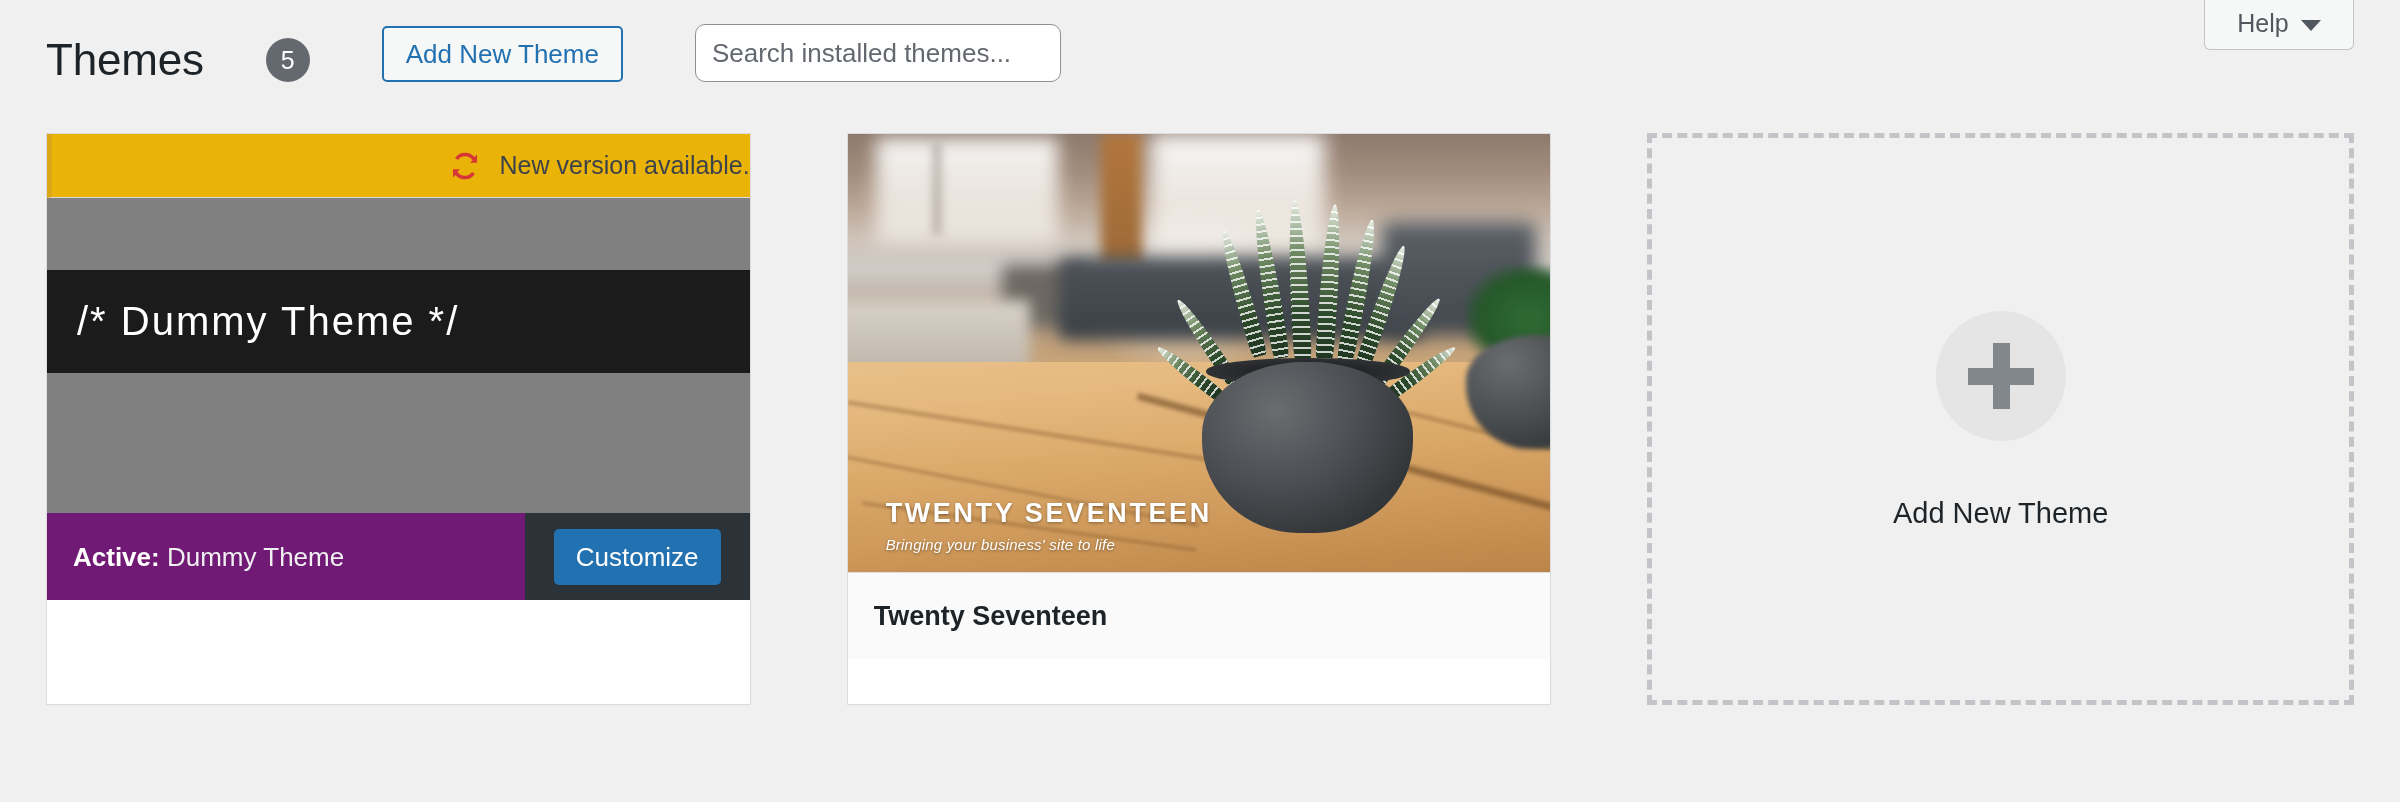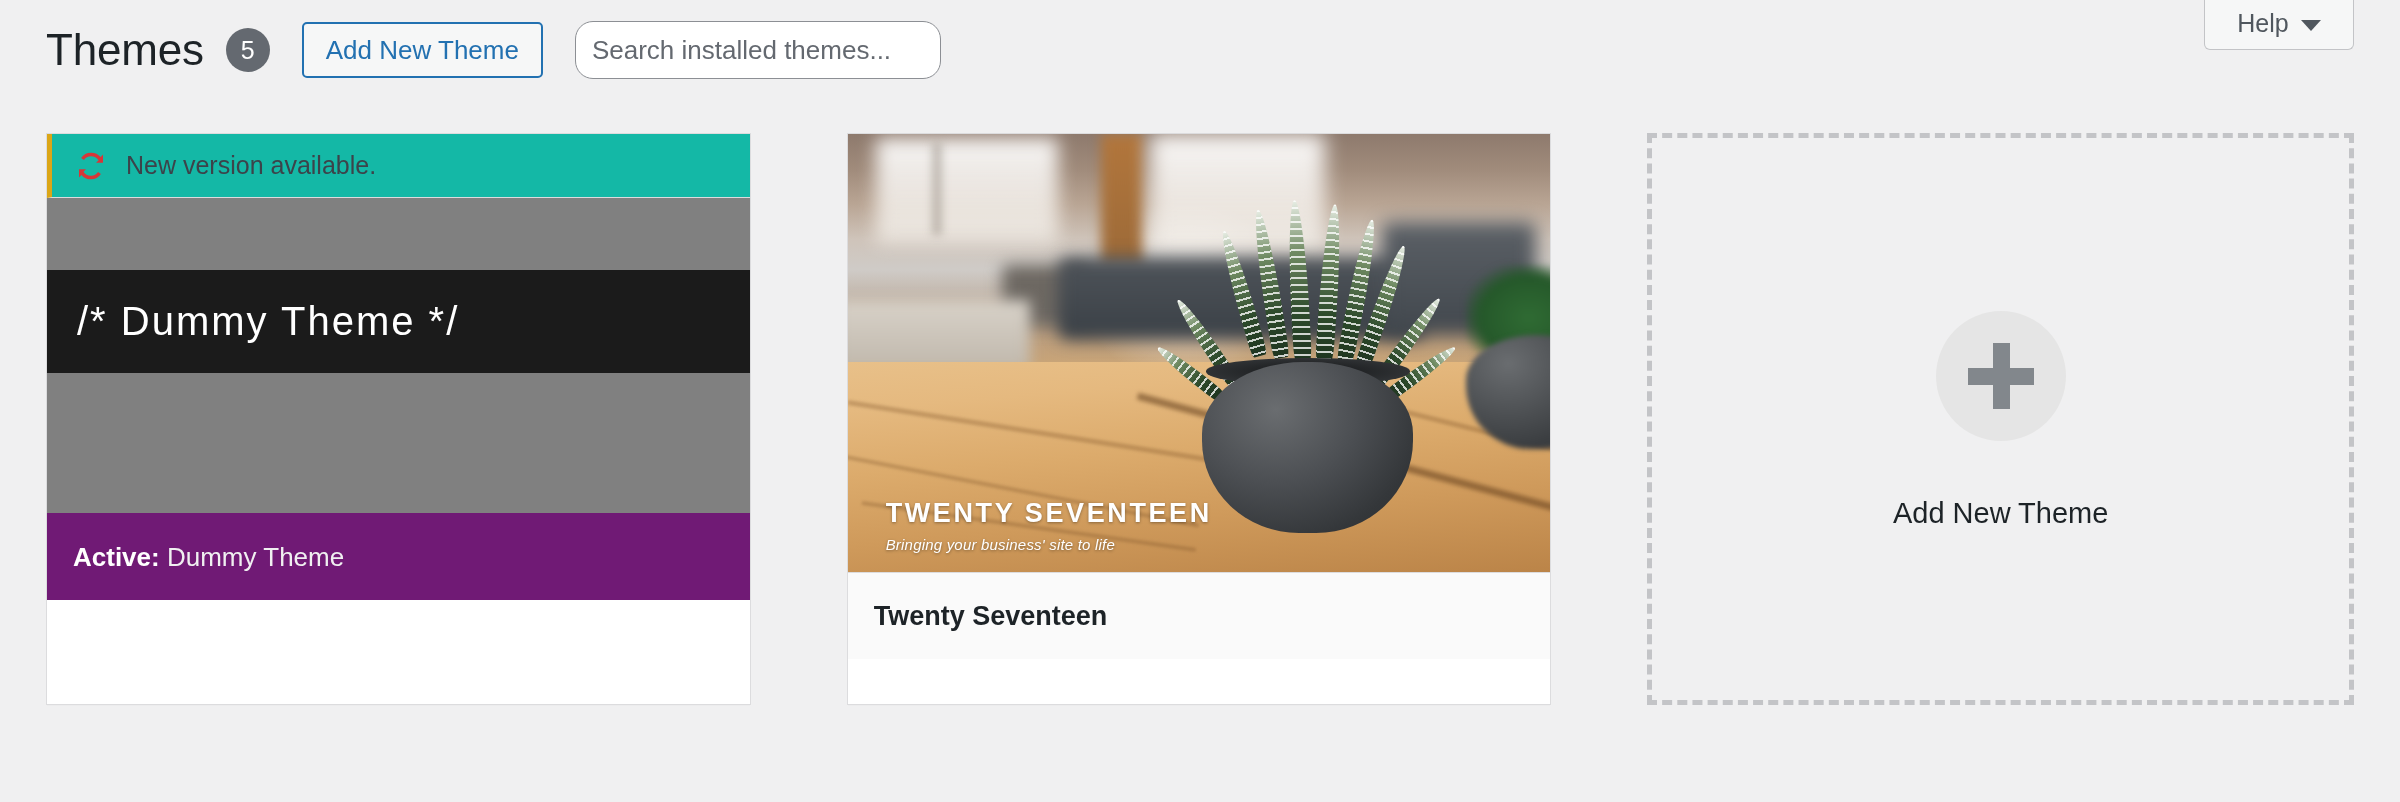--- a/index.html
+++ b/index.html
@@ -42,22 +42,23 @@
     border-top: 11px solid #50575e;
     margin-top: 3px;
   }
 
   
   .page-header {
     position: absolute;
     top: 18px;
     left: 46px;
     display: flex;
-    align-items: center;
+    align-items: flex-end;
     height: 64px;
+    gap: 40px;
   }
   .page-title {
     font-size: 44px;
     font-weight: 400;
     color: #1d2327;
     line-height: 1;
     letter-spacing: -0.2px;
   }
   .theme-count {
     margin-left: 22px;
@@ -87,21 +88,21 @@
     display: flex;
     align-items: center;
     cursor: pointer;
   }
   .search-box {
     margin-left: 32px;
     width: 366px;
     height: 58px;
     background: #fff;
     border: 1px solid #8c8f94;
-    border-radius: 18px;
+    border-radius: 10px;
     padding: 0 16px;
     font-size: 26px;
     color: #2c3338;
     font-family: "Liberation Sans", sans-serif;
   }
   .search-box::placeholder { color: #646970; opacity: 1; }
 
   
   .themes-grid {
     position: absolute;
@@ -115,27 +116,28 @@
     width: 706px;
     background: #fff;
     border: 1px solid #dcdcde;
     box-shadow: 0 1px 1px -1px rgba(0,0,0,.1);
     position: relative;
   }
 
   
   .update-notice {
     height: 64px;
-    background: #14b8a6;
+    background: #eab308;
     border-left: 5px solid #dba617;
     border-bottom: 1px solid #dcdcde;
     display: flex;
     align-items: center;
     padding-left: 24px;
     gap: 20px;
+    justify-content: flex-end;
   }
   .update-icon { width: 30px; height: 30px; display: block; flex: 0 0 auto; }
   .update-notice-text {
     font-size: 25px;
     color: #3c434a;
     line-height: 1;
   }
 
   
   .dummy-screenshot { height: 315px; background: #808080; position: relative; }
@@ -457,20 +459,23 @@
     <div class="dummy-screenshot">
       <div class="dummy-band-top"></div>
       <div class="dummy-band-code">
         <span class="dummy-code-text">/* Dummy Theme */</span>
       </div>
       <div class="dummy-band-bottom"></div>
     </div>
 
     <div class="theme-footer-active">
       <span class="theme-footer-name"><b>Active:</b> <span>Dummy Theme</span></span>
+      <div class="footer-actions">
+        <button class="customize-btn">Customize</button>
+      </div>
     </div>
   </div>
 
   <div class="theme-card">
     <div class="ts-screenshot">
       <div class="ts-bg"></div>
       <div class="ts-win-left"></div>
       <div class="ts-win-mullion"></div>
       <div class="ts-pillar"></div>
       <div class="ts-win-right"></div>

